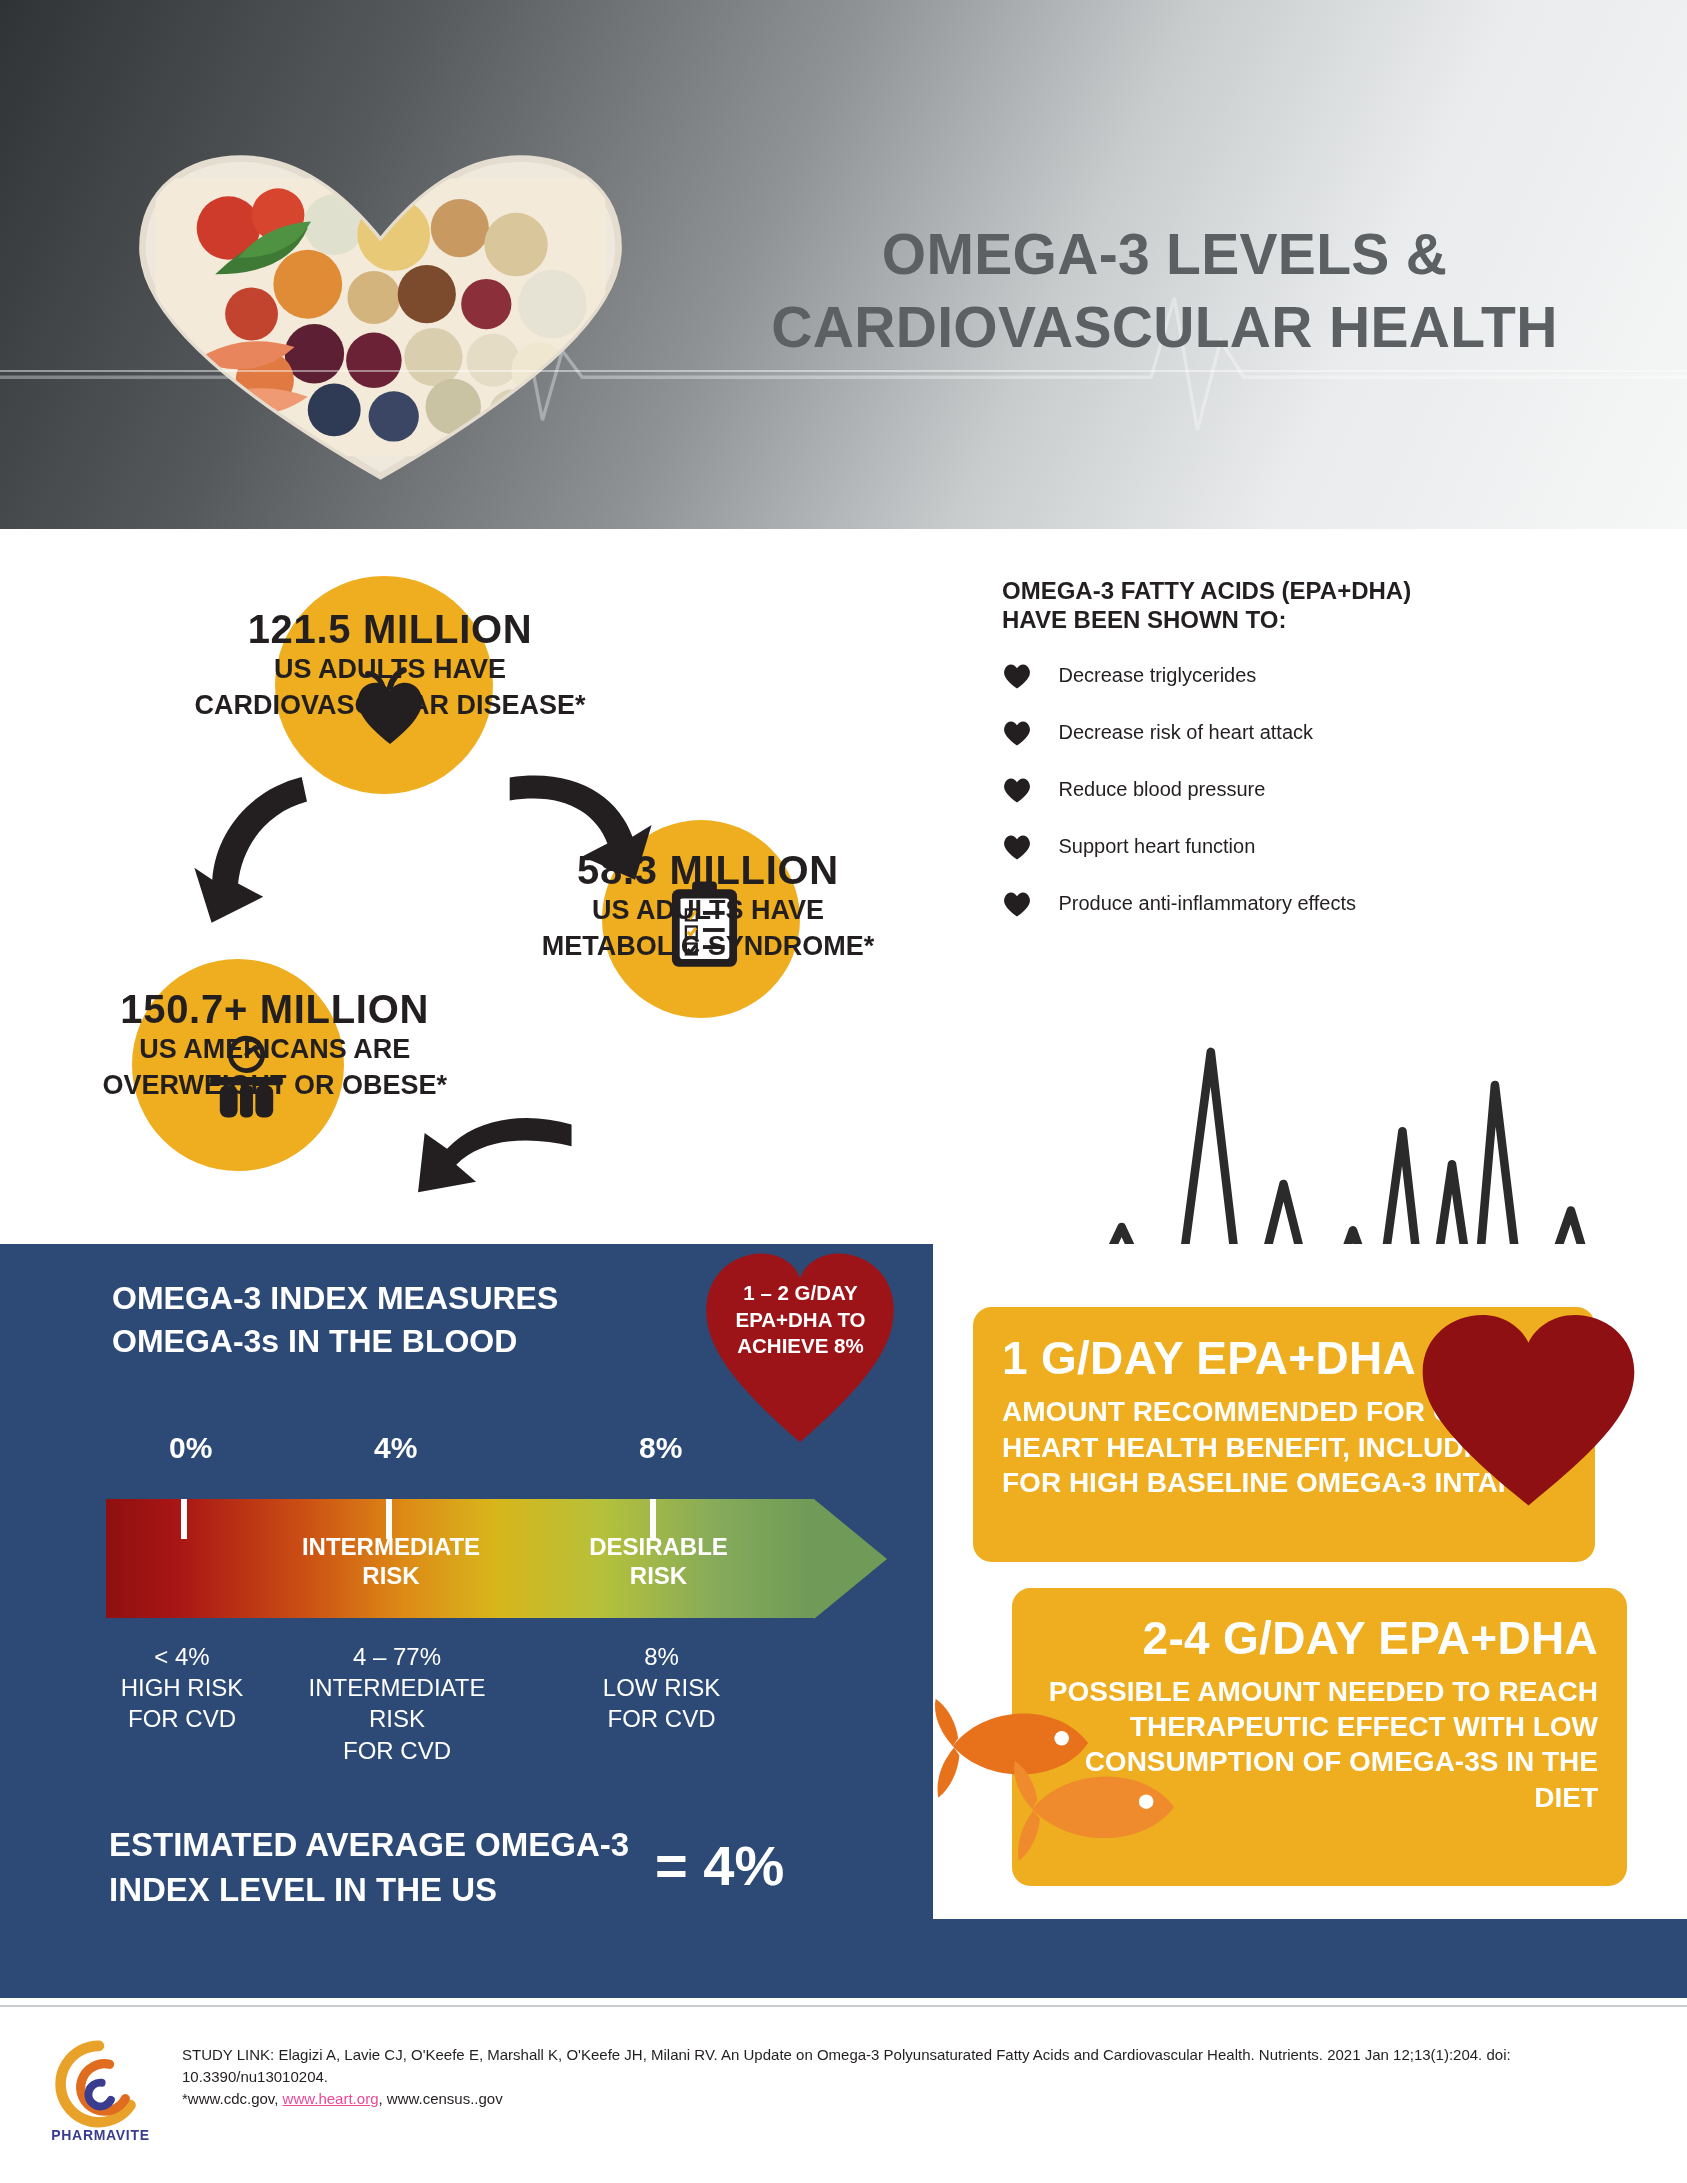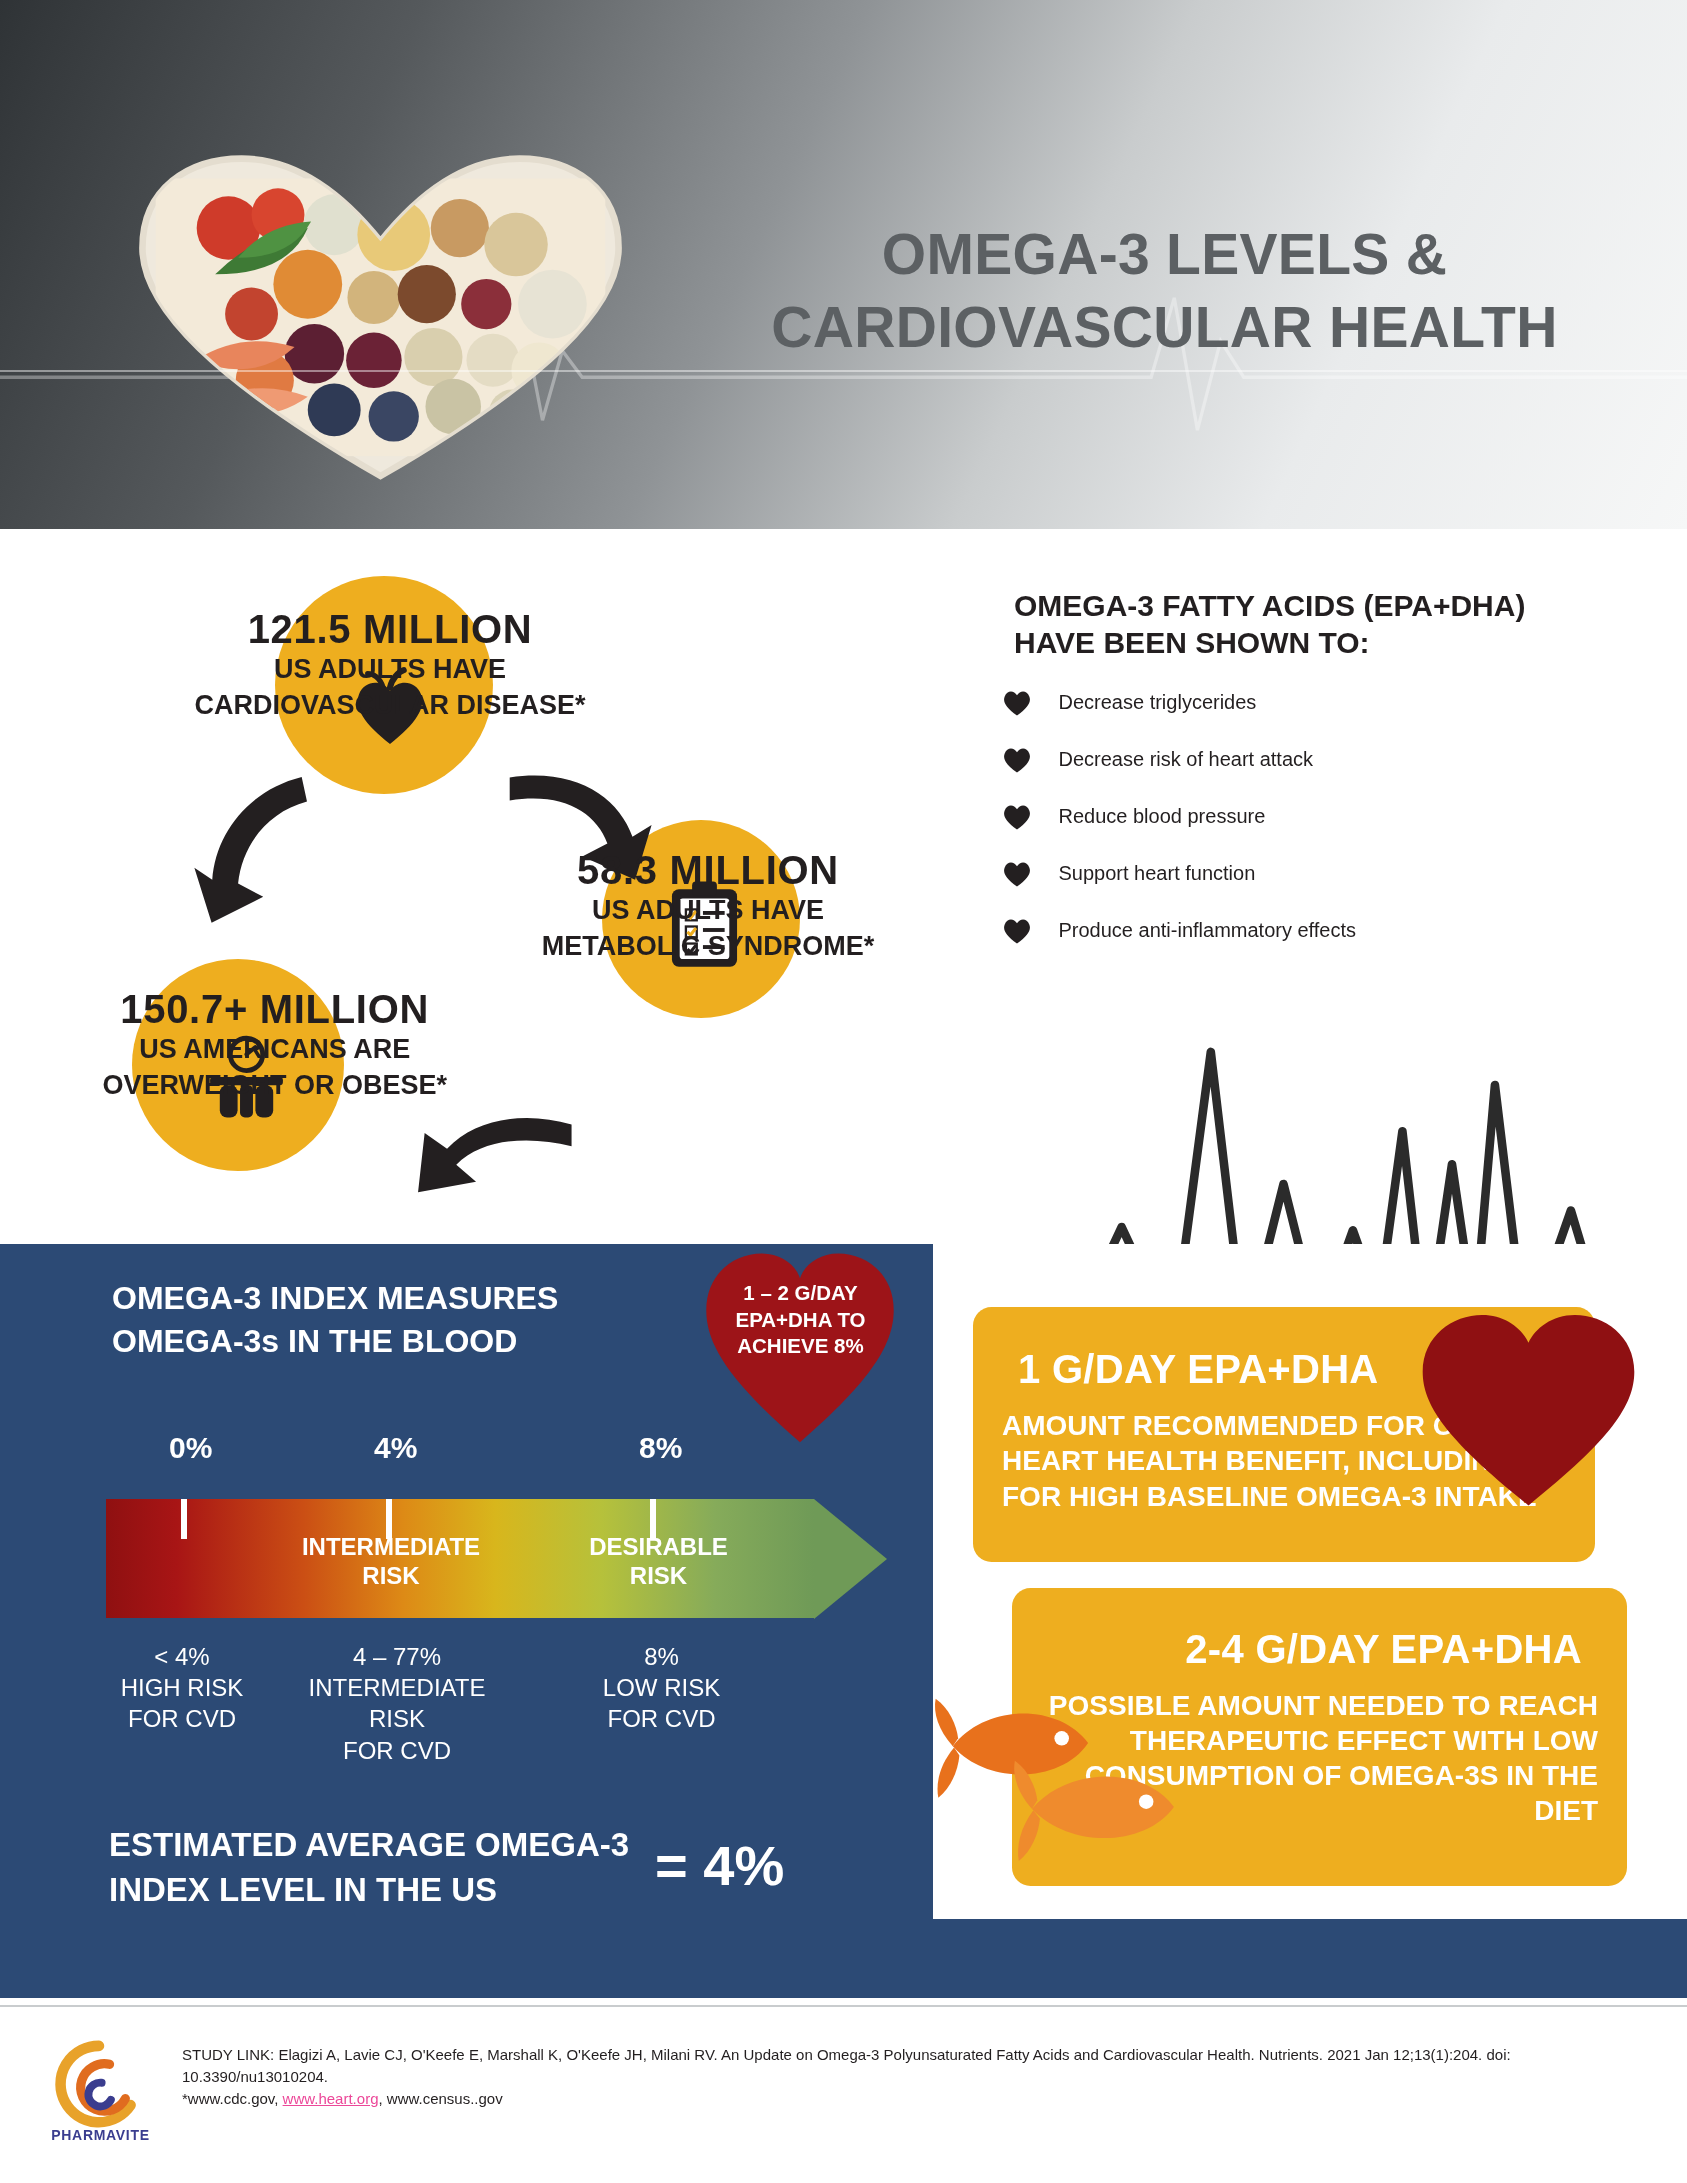--- a/index.html
+++ b/index.html
@@ -56,21 +56,21 @@
   .t1{left:99px;top:60px;width:582px;}
   .t2{left:463px;top:301px;width:490px;}
   .t3{left:13.2px;top:440px;width:523px;}
 
   .ico{position:absolute;}
   .arrow{position:absolute;}
 
   
   .bullets{position:absolute;left:1002px;top:576px;width:635px;}
   .bullets h2{
-    margin:12px;color:#231f20;font-size:30px;line-height:1.22;font-weight:700;
+    margin:0;color:#231f20;font-size:24px;line-height:1.22;font-weight:700;
   }
   .blist{margin-top:26.5px;}
   .brow{display:flex;align-items:center;margin-bottom:28px;}
   .bheart{width:30px;height:29px;flex:0 0 30px;margin-right:26.5px;}
   .btext{font-size:20px;color:#231f20;}
 
   
   .blue{
     position:absolute;left:0;top:1244px;width:1687px;height:754px;
     background:#2c4a75;
@@ -109,21 +109,21 @@
     position:absolute;left:718px;top:1280px;width:165px;text-align:center;
     color:#ffffff;font-size:20.5px;font-weight:700;line-height:1.3;
   }
 
   
   .ocard{
     position:absolute;background:#eeae1f;border-radius:18.5px;color:#ffffff;
   }
   .ocard1{left:973px;top:1307px;width:622px;height:255px;}
   .ocard2{left:1012px;top:1588px;width:615px;height:298px;}
-  .ocard h3{margin:16px;font-size:40px;font-weight:700;letter-spacing:0.3px;}
+  .ocard h3{margin:0;font-size:46px;font-weight:700;letter-spacing:0.3px;}
   .ocard p{margin:9.3px 0 0 0;font-size:28px;line-height:1.26;font-weight:600;}
   .ocard1 .inner{padding:24px 29px;}
   .ocard2 .inner{padding:22.5px 29px;text-align:right;}
 
   .bigheart{position:absolute;left:1416px;top:1307px;width:225px;height:205px;}
   .fishes{position:absolute;left:926px;top:1667px;width:278px;height:198px;}
   .ekg-big{position:absolute;left:880px;top:966px;width:807px;height:370px;}
 
   
   .footer{position:absolute;left:0;top:2005px;width:1687px;height:179px;background:#ffffff;}

